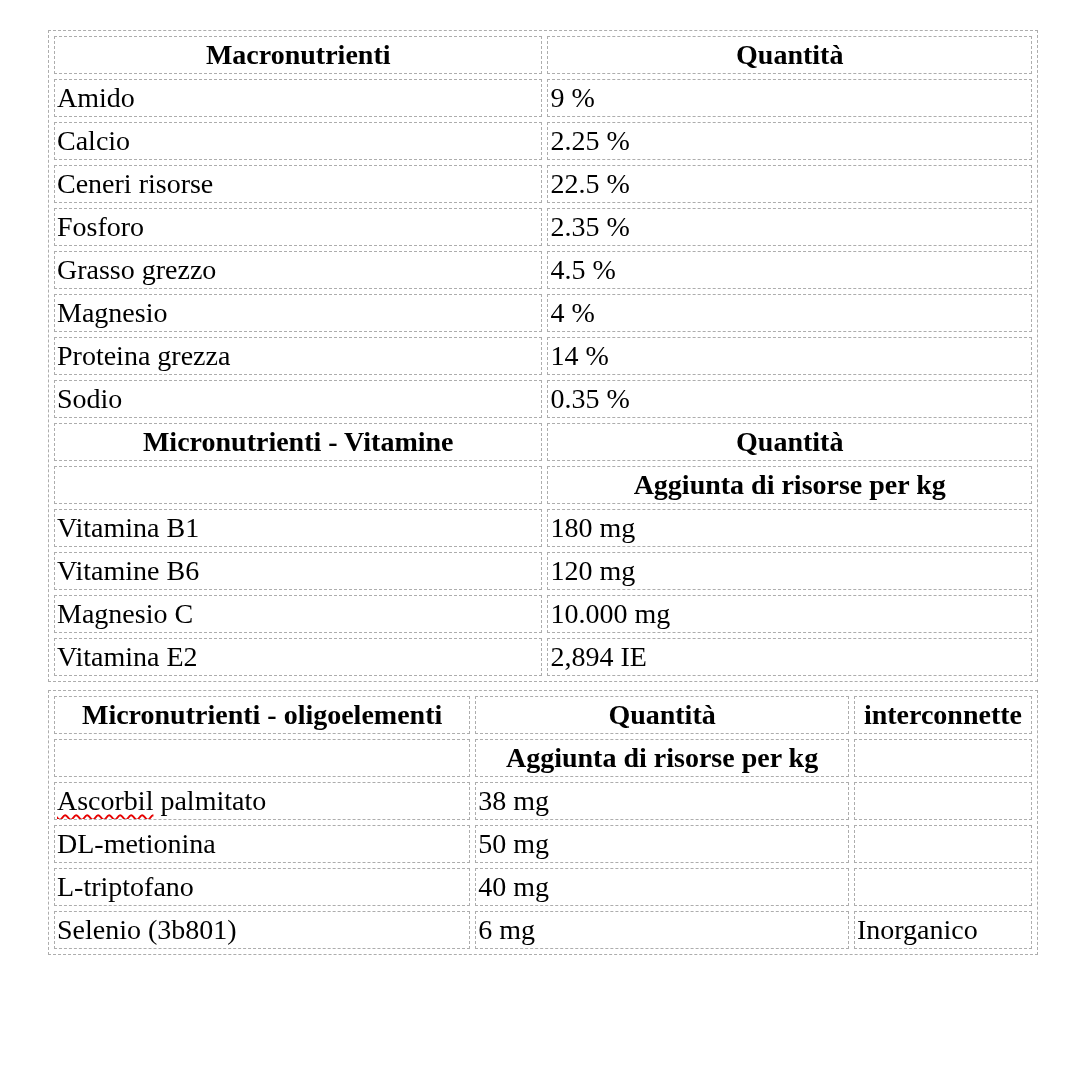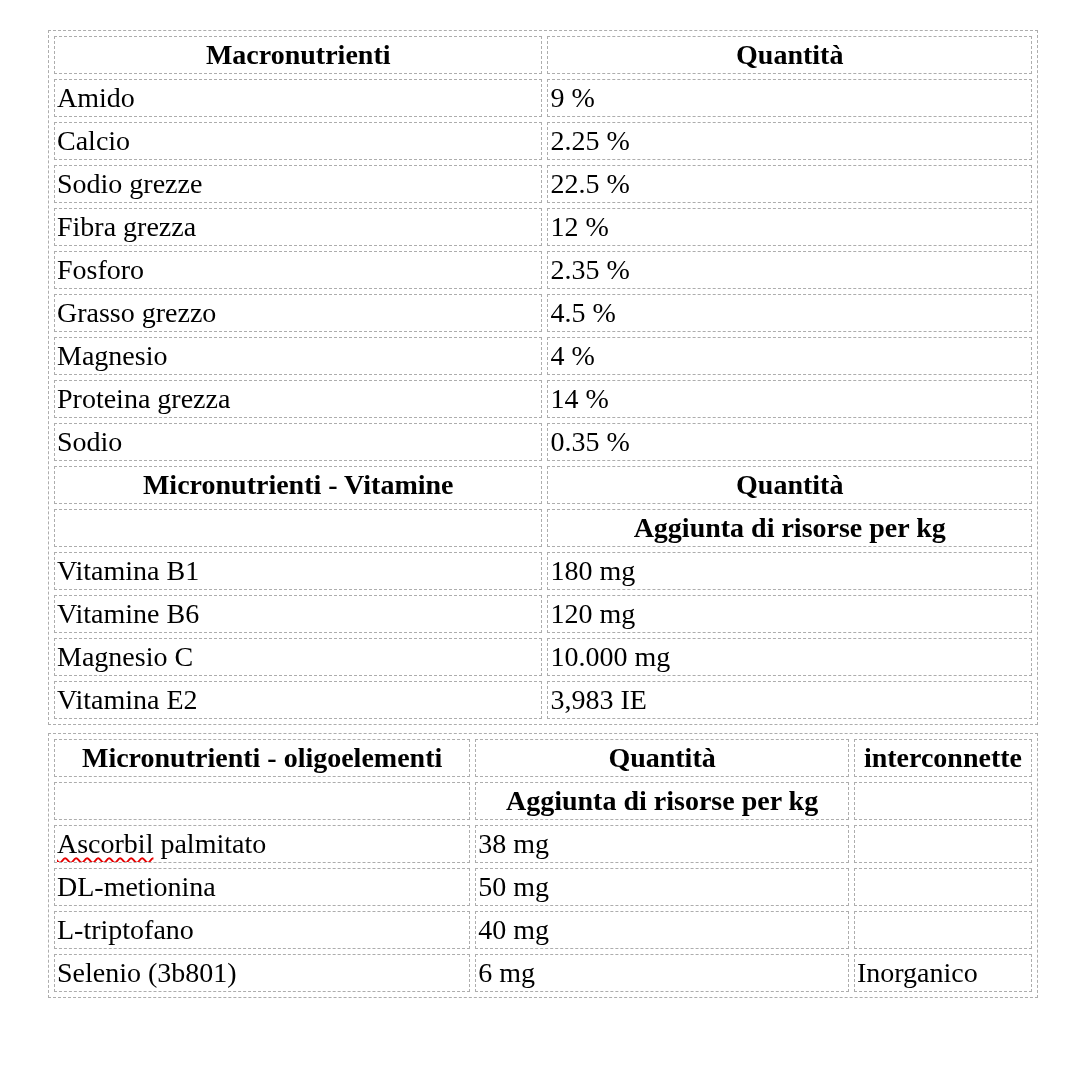--- a/index.html
+++ b/index.html
@@ -76,26 +76,22 @@
       </tr>
       <tr>
         <td>Amido</td>
         <td>9 %</td>
       </tr>
       <tr>
         <td>Calcio</td>
         <td>2.25 %</td>
       </tr>
       <tr>
-        <td>Sodio grezze</td>
+        <td>Ceneri risorse</td>
         <td>22.5 %</td>
-      </tr>
-      <tr>
-        <td>Fibra grezza</td>
-        <td>12 %</td>
       </tr>
       <tr>
         <td>Fosforo</td>
         <td>2.35 %</td>
       </tr>
       <tr>
         <td>Grasso grezzo</td>
         <td>4.5 %</td>
       </tr>
       <tr>
@@ -126,21 +122,21 @@
       <tr>
         <td>Vitamine B6</td>
         <td>120 mg</td>
       </tr>
       <tr>
         <td>Magnesio C</td>
         <td>10.000 mg</td>
       </tr>
       <tr>
         <td>Vitamina E2</td>
-        <td>3,983 IE</td>
+        <td>2,894 IE</td>
       </tr>
     </tbody>
   </table>
 
   <table class="doc-table">
     <colgroup>
       <col class="col-tr-1">
       <col class="col-tr-2">
       <col class="col-tr-3">
     </colgroup>

